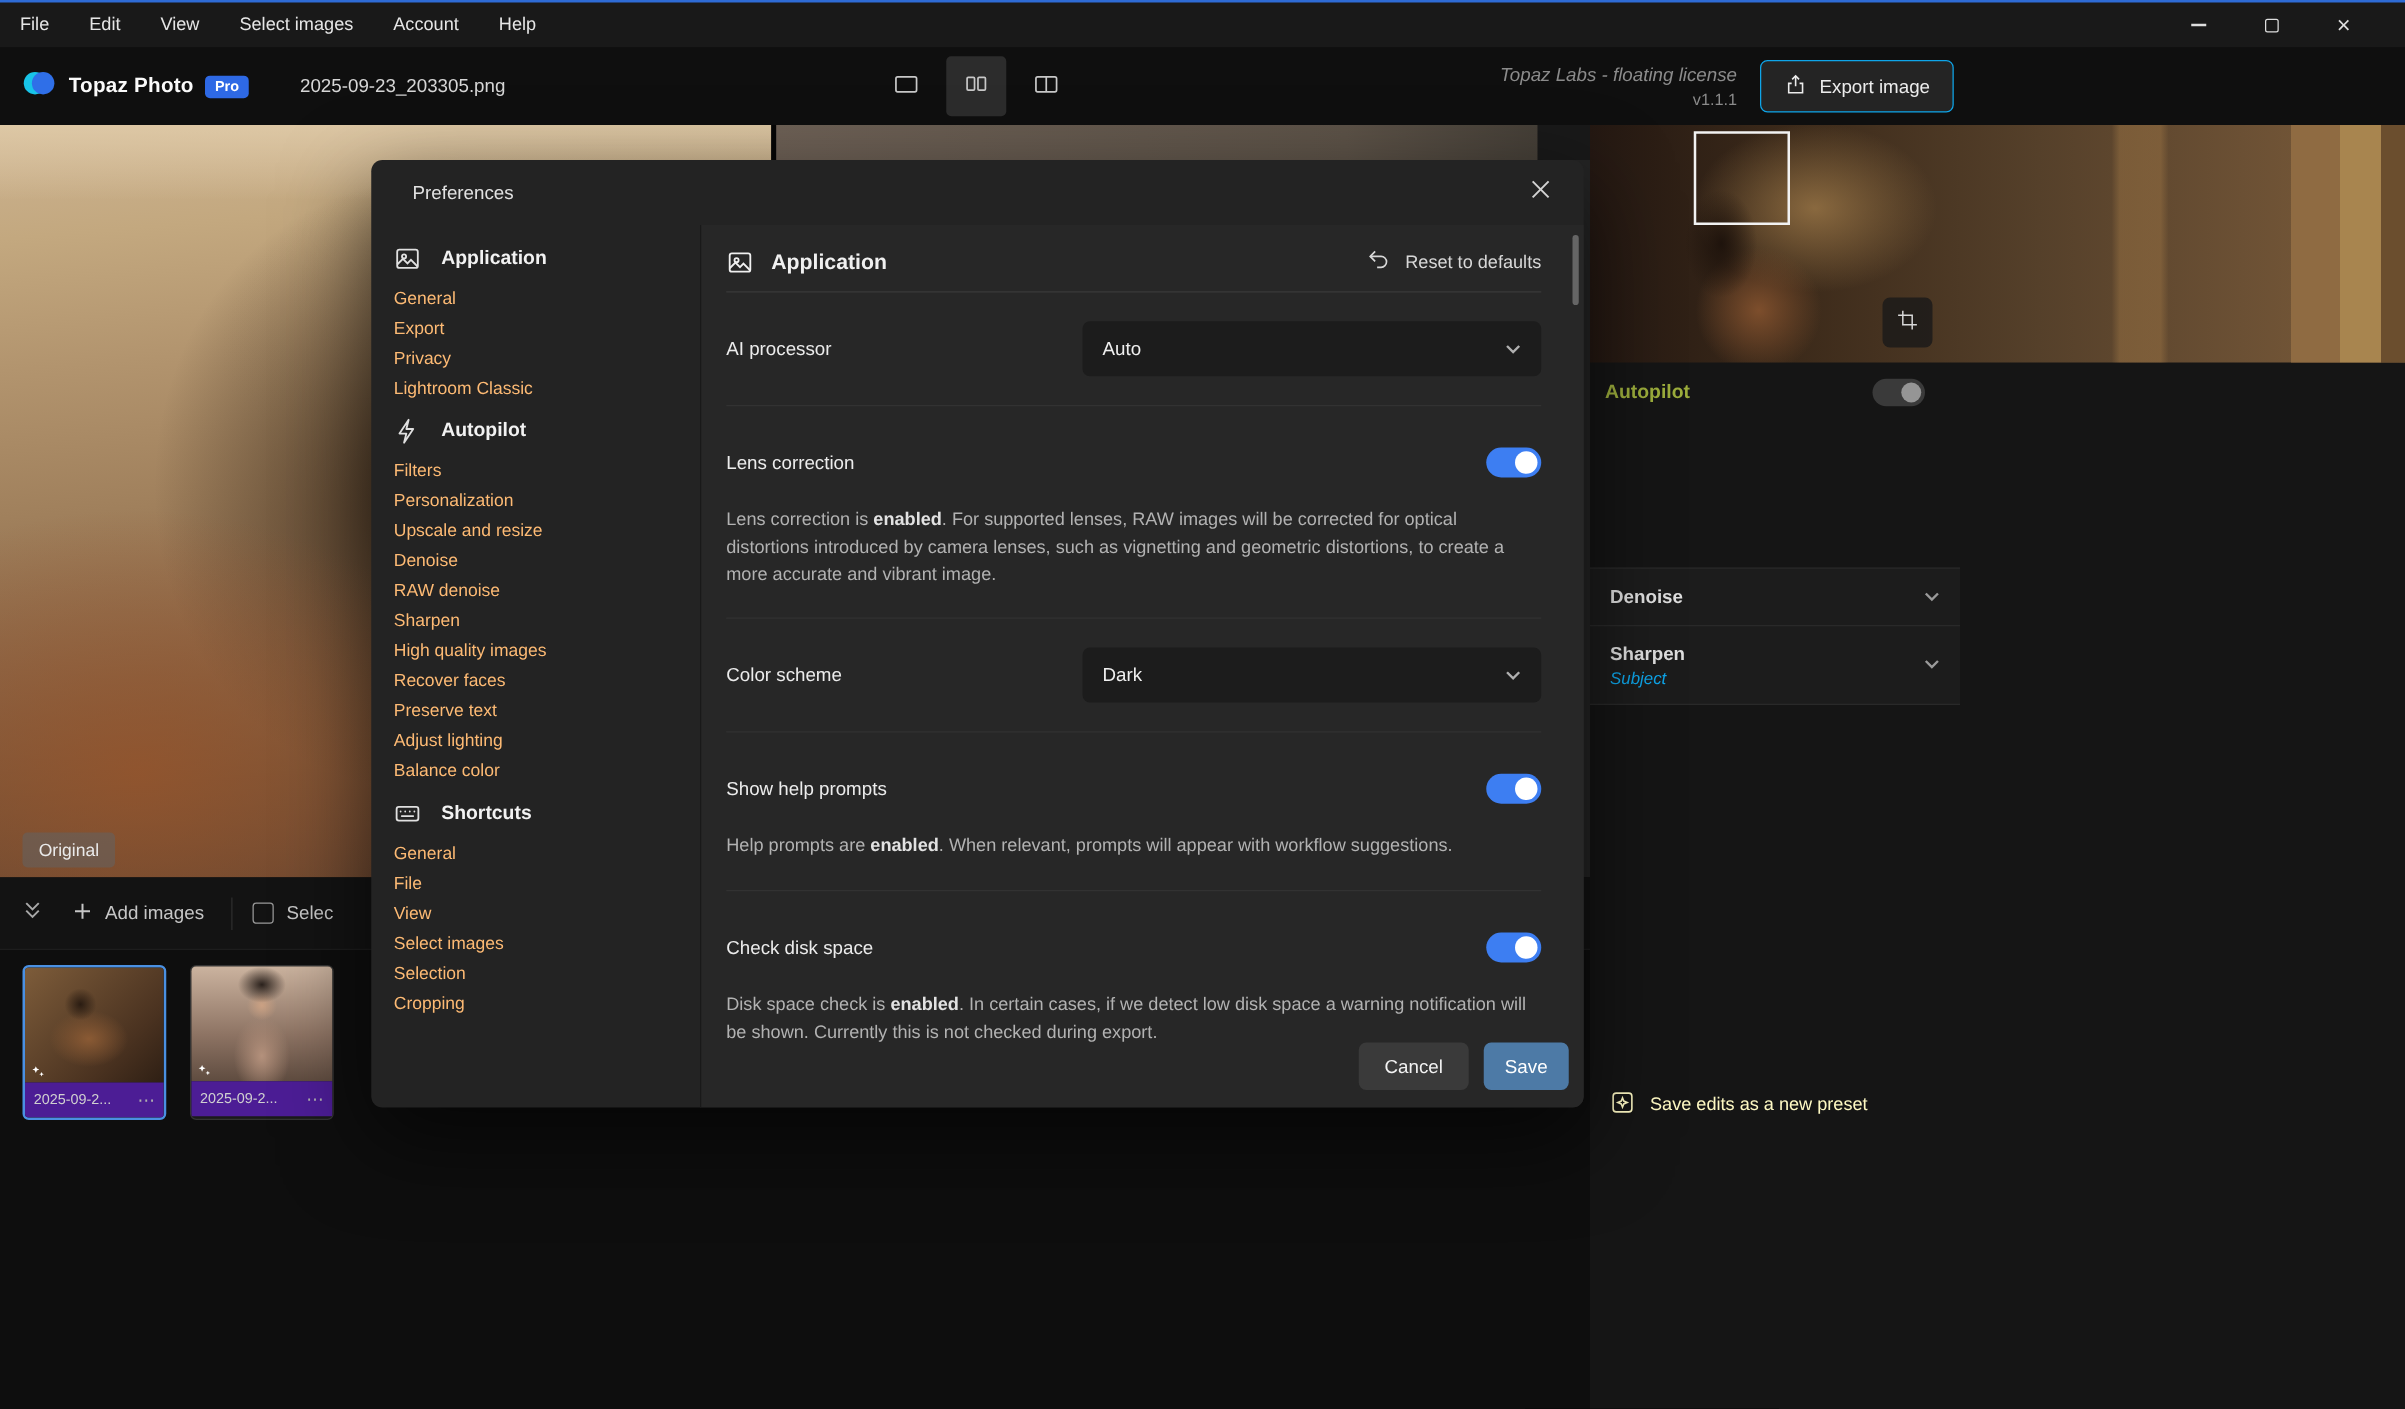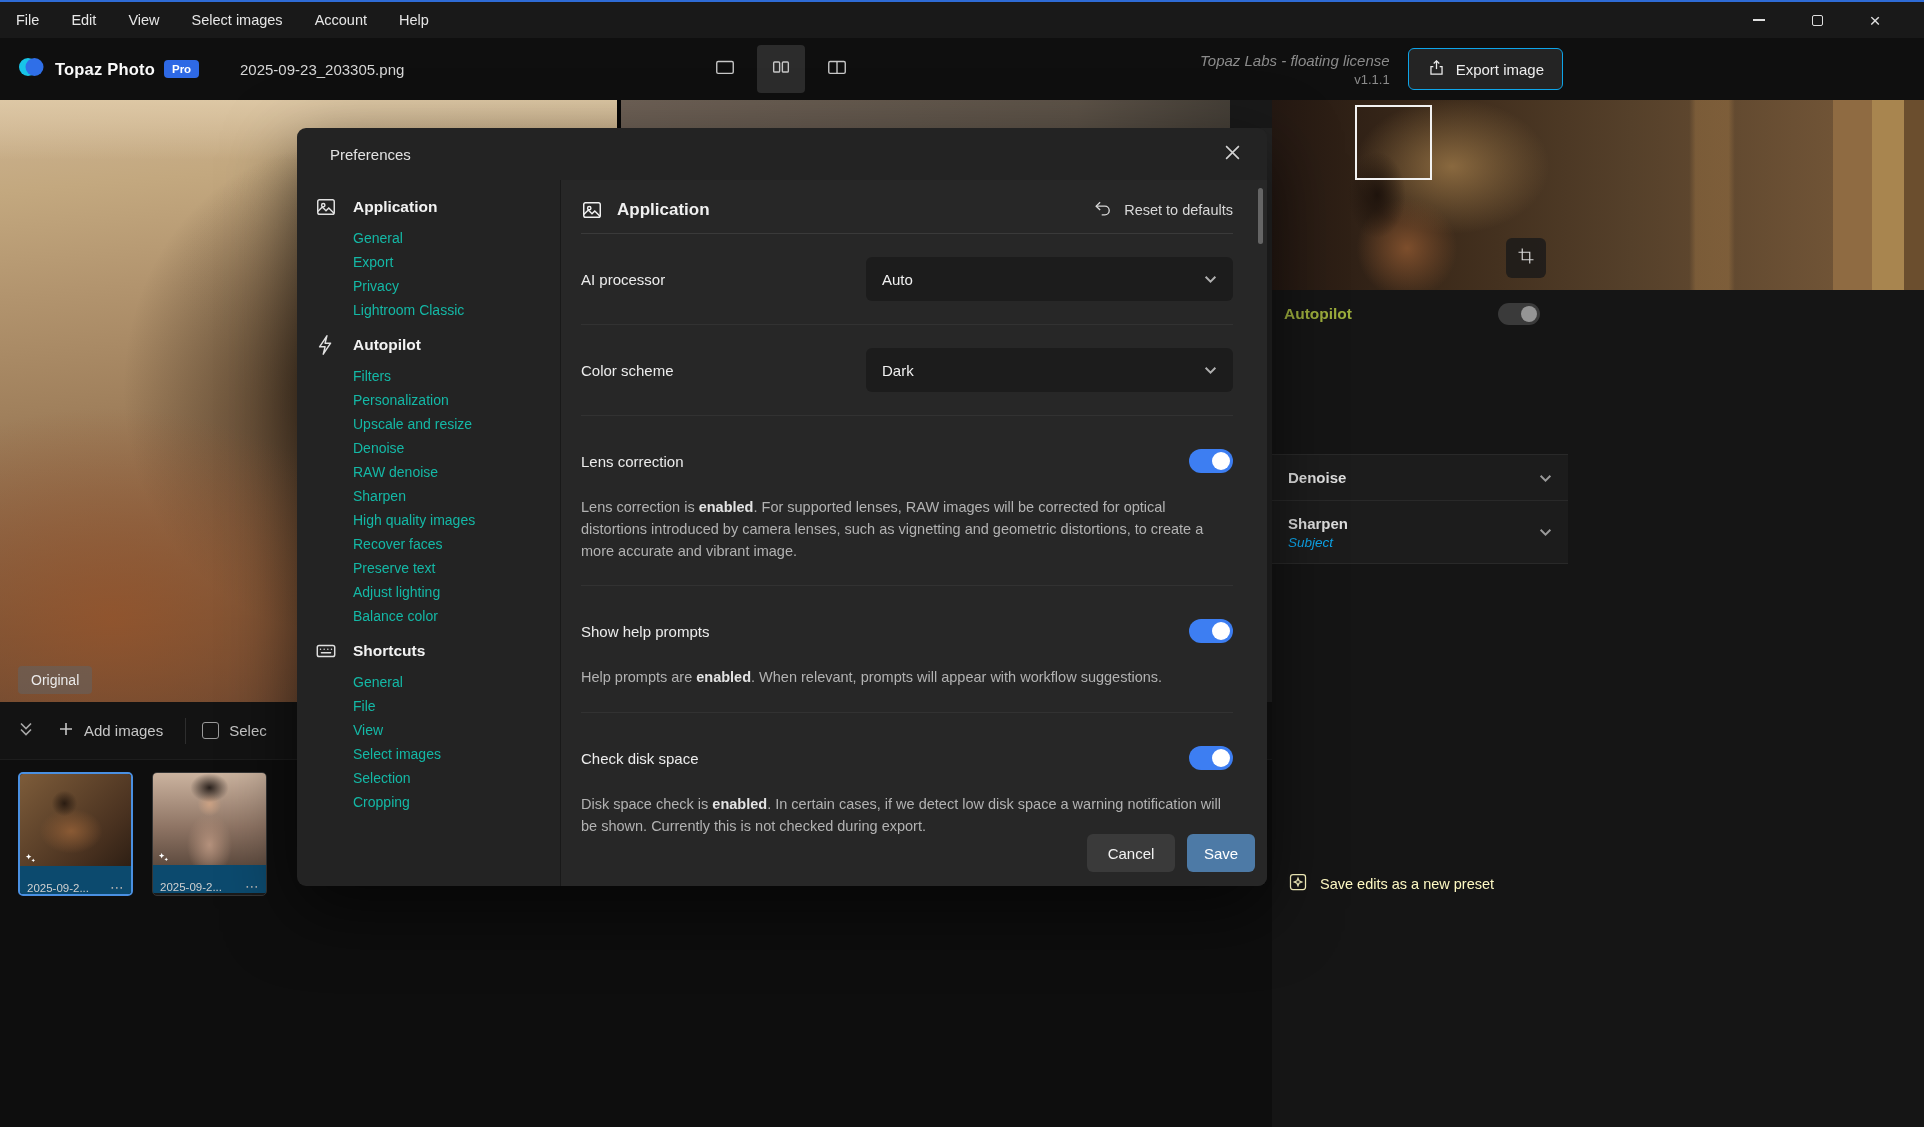--- a/index.html
+++ b/index.html
@@ -63,21 +63,21 @@
       radial-gradient(ellipse 42px 30px at 46% 62%, #8a5a34, rgba(138,90,52,0) 75%),
       linear-gradient(135deg, #7d5c3a, #4a3220 70%, #2e1f14);
   }
   .thumb-img.portrait {
     background:
       radial-gradient(ellipse 24px 18px at 50% 16%, #2a211c, rgba(42,33,28,0) 80%),
       radial-gradient(circle 15px at 50% 34%, #cba183, rgba(203,161,131,0) 80%),
       radial-gradient(ellipse 30px 42px at 50% 78%, #b4917c, rgba(180,145,124,0) 75%),
       linear-gradient(180deg, #cbb39f, #8d7363 60%, #5f4c40);
   }
-  .thumb-label { height:28px; background:#0c4a6e; display:flex; align-items:flex-end; padding:0 7px; gap:4px; }
+  .thumb-label { height:28px; background:#4c1d95; display:flex; align-items:center; padding:0 7px; gap:4px; }
   .t-name { font-size:11.5px; color:#d0d0d0; flex:1; white-space:nowrap; overflow:hidden; }
   .t-more { color:#b0b0b0; font-size:14px; line-height:1; }
   .t-sparkle { position:absolute; left:5px; top:76px; }
 
   
   .sidebar { position:absolute; left:1272px; top:100px; width:652px; height:1027px; background:#151515; }
   .navigator { position:relative; height:190px;
     background:
       linear-gradient(90deg, rgba(0,0,0,0) 0 64%, rgba(166,124,72,.4) 65% 70%, rgba(0,0,0,0) 71% 86%, #8f6b42 86% 92%, #a8854f 92% 97%, #6b4e2e 97% 100%),
       radial-gradient(ellipse 40px 60px at 105px 50%, #1e130c, rgba(30,19,12,0) 72%),
@@ -103,21 +103,21 @@
   
   .modal { position:absolute; left:297px; top:128px; width:970px; height:758px; background:#232323; border-radius:9px; box-shadow:0 24px 70px rgba(0,0,0,.6); z-index:10; display:flex; flex-direction:column; overflow:hidden; }
   .m-header { height:52px; flex:none; display:flex; align-items:center; padding:0 26px 0 33px; }
   .m-title { font-size:15px; color:#e2e2e2; }
   .m-close { margin-left:auto; color:#d2d2d2; display:flex; align-items:center; }
   .m-body { flex:1; display:flex; min-height:0; }
   .m-nav { width:263px; flex:none; padding:8px 0 0 18px; overflow:hidden; }
   .n-group { margin-bottom:4px; }
   .n-head { display:flex; align-items:center; gap:16px; padding:8px 0; color:#f2f2f2; font-size:15.5px; font-weight:700; line-height:22px; }
   .n-head svg { color:#e0e0e0; flex:none; }
-  .n-item { margin-left:38px; height:24px; line-height:24px; font-size:14px; color:#14b8a6; white-space:nowrap; }
+  .n-item { height:24px; line-height:24px; font-size:14px; color:#fdba74; white-space:nowrap; }
   .m-content { flex:1; background:#272727; border-left:1px solid #191919; position:relative; padding:6px 34px 0 20px; overflow:hidden; }
   .c-header { height:48px; display:flex; align-items:center; gap:14px; border-bottom:1px solid #3a3a3a; color:#f0f0f0; }
   .c-title { font-size:17px; font-weight:700; }
   .reset-btn { margin-left:auto; display:flex; align-items:center; gap:12px; color:#d8d8d8; font-size:14.5px; }
   .setting { padding:23px 0; border-bottom:1px solid #323232; }
   .setting.last { border-bottom:none; }
   .s-row { display:flex; align-items:center; min-height:44px; }
   .s-label { font-size:15px; color:#ececec; }
   .s-control { margin-left:auto; }
   .select { width:367px; height:44px; background:#1c1c1c; border-radius:6px; display:flex; align-items:center; padding:0 16px; color:#f0f0f0; font-size:15px; }
@@ -380,42 +380,42 @@
                   <svg width="13" height="9" viewBox="0 0 12 8" fill="none" stroke="currentColor" stroke-width="1.8">
                     <path d="M1.5 1.5L6 6l4.5-4.5"></path>
                   </svg>
                 </span>
             </div>
           </div>
         </section>
 
         <section class="setting">
           <div class="s-row">
+            <span class="s-label">Lens correction</span>
+            <div class="s-control toggle"></div>
+          </div>
+          <p class="s-desc"><span>Lens correction is </span><b>enabled</b><span>. For supported lenses, RAW images will be corrected for optical distortions introduced by camera lenses, such as vignetting and geometric distortions, to create a more accurate and vibrant image.</span></p>
+        </section>
+
+        <section class="setting">
+          <div class="s-row">
             <span class="s-label">Color scheme</span>
             <div class="s-control select">
               <span>Dark</span>
               <span class="chev">
                   <svg width="13" height="9" viewBox="0 0 12 8" fill="none" stroke="currentColor" stroke-width="1.8">
                     <path d="M1.5 1.5L6 6l4.5-4.5"></path>
                   </svg>
                 </span>
             </div>
           </div>
         </section>
 
         <section class="setting">
           <div class="s-row">
-            <span class="s-label">Lens correction</span>
-            <div class="s-control toggle"></div>
-          </div>
-          <p class="s-desc"><span>Lens correction is </span><b>enabled</b><span>. For supported lenses, RAW images will be corrected for optical distortions introduced by camera lenses, such as vignetting and geometric distortions, to create a more accurate and vibrant image.</span></p>
-        </section>
-
-        <section class="setting">
-          <div class="s-row">
             <span class="s-label">Show help prompts</span>
             <div class="s-control toggle"></div>
           </div>
           <p class="s-desc"><span>Help prompts are </span><b>enabled</b><span>. When relevant, prompts will appear with workflow suggestions.</span></p>
         </section>
 
         <section class="setting last">
           <div class="s-row">
             <span class="s-label">Check disk space</span>
             <div class="s-control toggle"></div>

